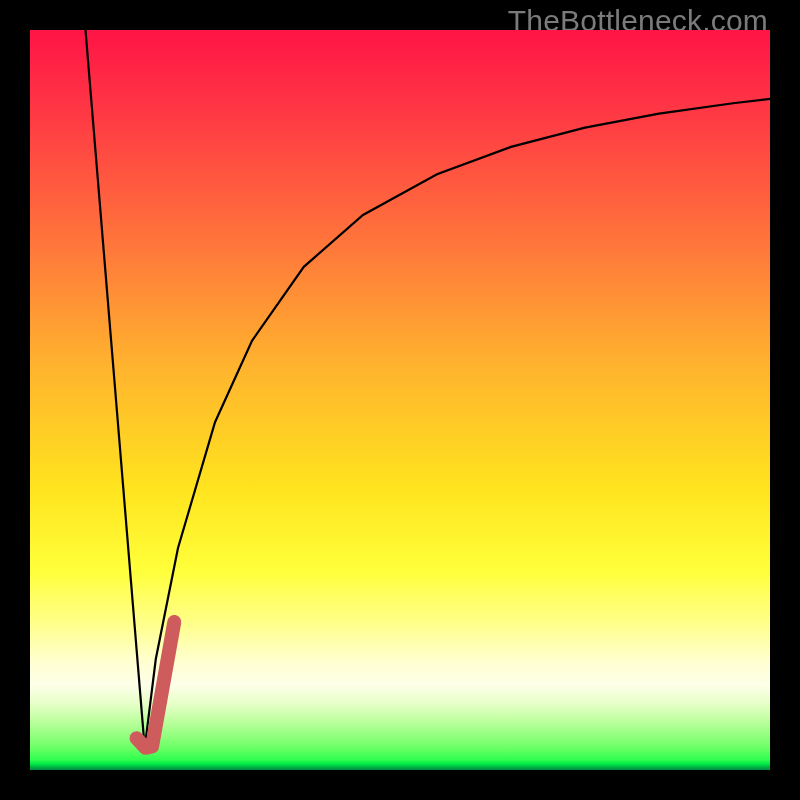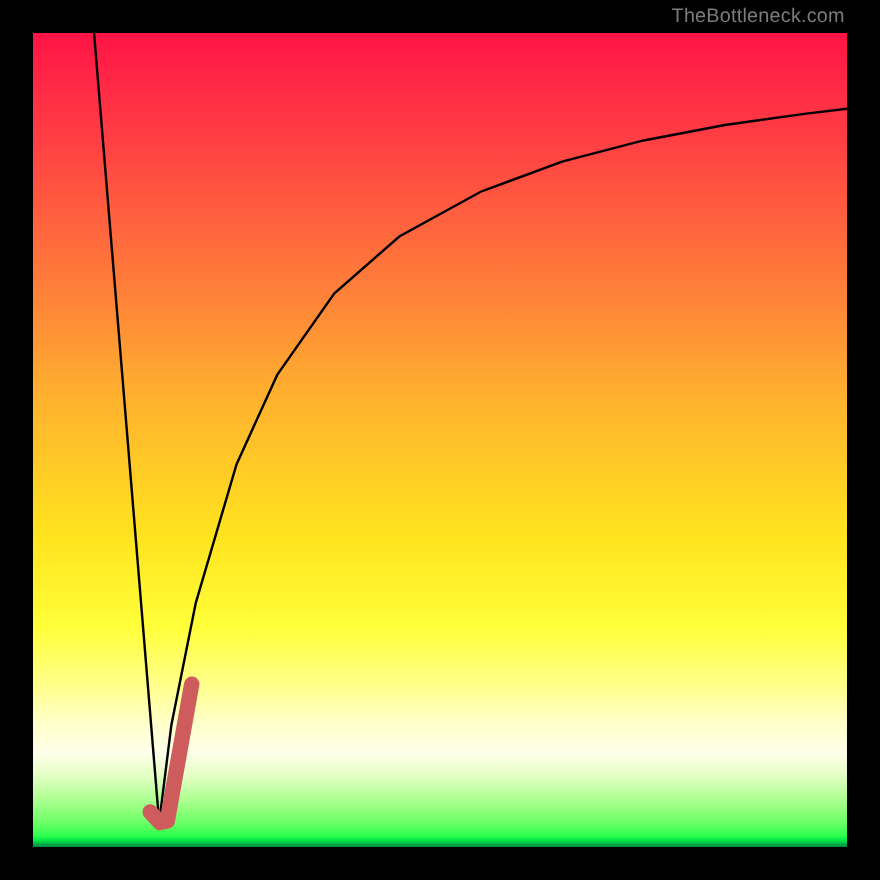--- a/index.html
+++ b/index.html
@@ -41,21 +41,21 @@
       #2fff4e 98.6%,
       #00e846 99.2%,
       #00a845 99.7%,
       #008c45 100%
     );
   }
   .watermark {
     position: absolute;
     top: 4px;
     right: 32px;
-    font-size: 18px;
+    font-size: 30px;
     font-weight: 400;
     color: #7b7b7b;
     letter-spacing: 0.2px;
     user-select: none;
   }
   svg.curves {
     position: absolute;
     left: 0;
     top: 0;
     width: 740px;

